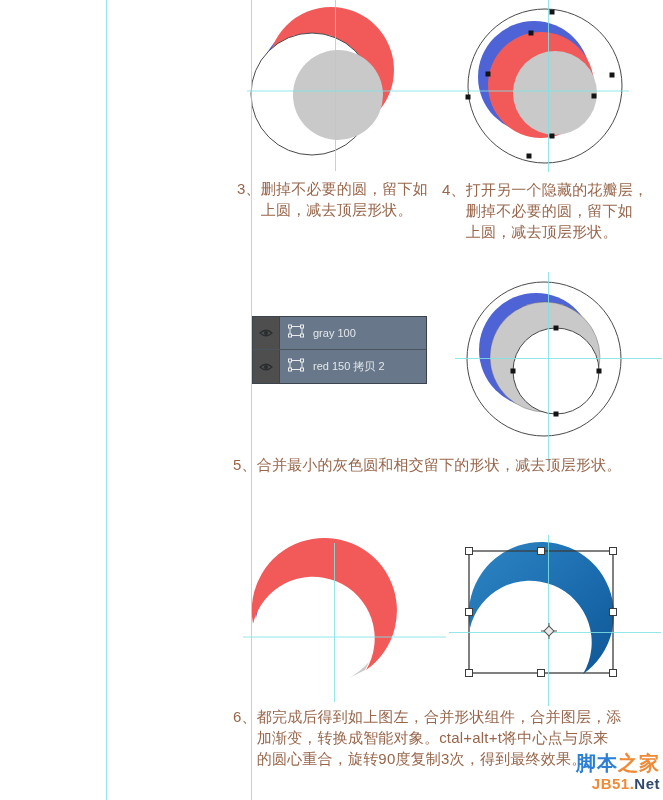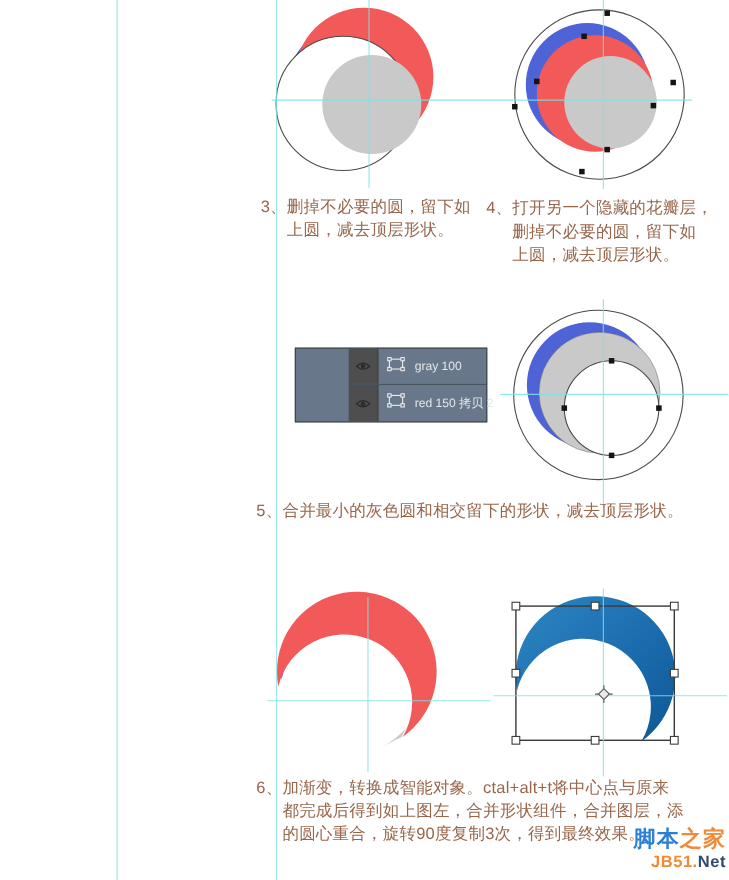--- a/index.html
+++ b/index.html
@@ -21,24 +21,23 @@
   .tbox{fill:none;stroke:var(--handle_stroke);stroke-width:1.3;}
   .refpoint{fill:#e9e9e9;stroke:#555;stroke-width:1;}
   .refline{stroke:#555;stroke-width:1;}
   
   .step{position:absolute;display:flex;color:var(--step_text);font-size:15px;
         line-height:21px;letter-spacing:.2px;white-space:nowrap;}
   .step .num{flex:none;}
   .step .lines span{display:block;}
   
   #layers-panel{
-    position:absolute;left:268px;top:316px;width:175px;height:68px;
+    position:absolute;left:252px;top:316px;width:175px;height:68px;
     background:var(--panel_row_bg);border:1px solid var(--panel_border);
     box-sizing:border-box;
-    padding-left:48px;
   }
   .layer-row{display:flex;align-items:center;height:33px;
              border-bottom:1px solid var(--panel_divider);box-sizing:border-box;}
   .layer-row:last-child{border-bottom:none;}
   .eye-cell{flex:none;width:27px;height:100%;background:var(--panel_eye_bg);
             border-right:1px solid #3f4347;display:flex;align-items:center;
             justify-content:center;box-sizing:border-box;}
   .thumb{flex:none;margin-left:7px;}
   .layer-name{margin-left:8px;font-size:11px;color:var(--panel_text);white-space:nowrap;}
   
@@ -206,22 +205,22 @@
   <div class="step" style="left:233px;top:454px">
     <span class="num">5、</span>
     <span class="lines">
       <span>合并最小的灰色圆和相交留下的形状，减去顶层形状。</span>
     </span>
   </div>
 
   <div class="step" style="left:233px;top:706px">
     <span class="num">6、</span>
     <span class="lines">
+      <span>都完成后得到如上图左，合并形状组件，合并图层，添</span>
       <span>加渐变，转换成智能对象。ctal+alt+t将中心点与原来</span>
-      <span>都完成后得到如上图左，合并形状组件，合并图层，添</span>
       <span>的圆心重合，旋转90度复制3次，得到最终效果。</span>
     </span>
   </div>
 
   <div id="watermark">
     <div class="site">
       <span class="p1">脚本</span><span class="p2">之家</span>
     </div>
     <div class="url">
       <span class="u1">JB51</span><span class="dot">.</span><span class="u2">Net</span>

